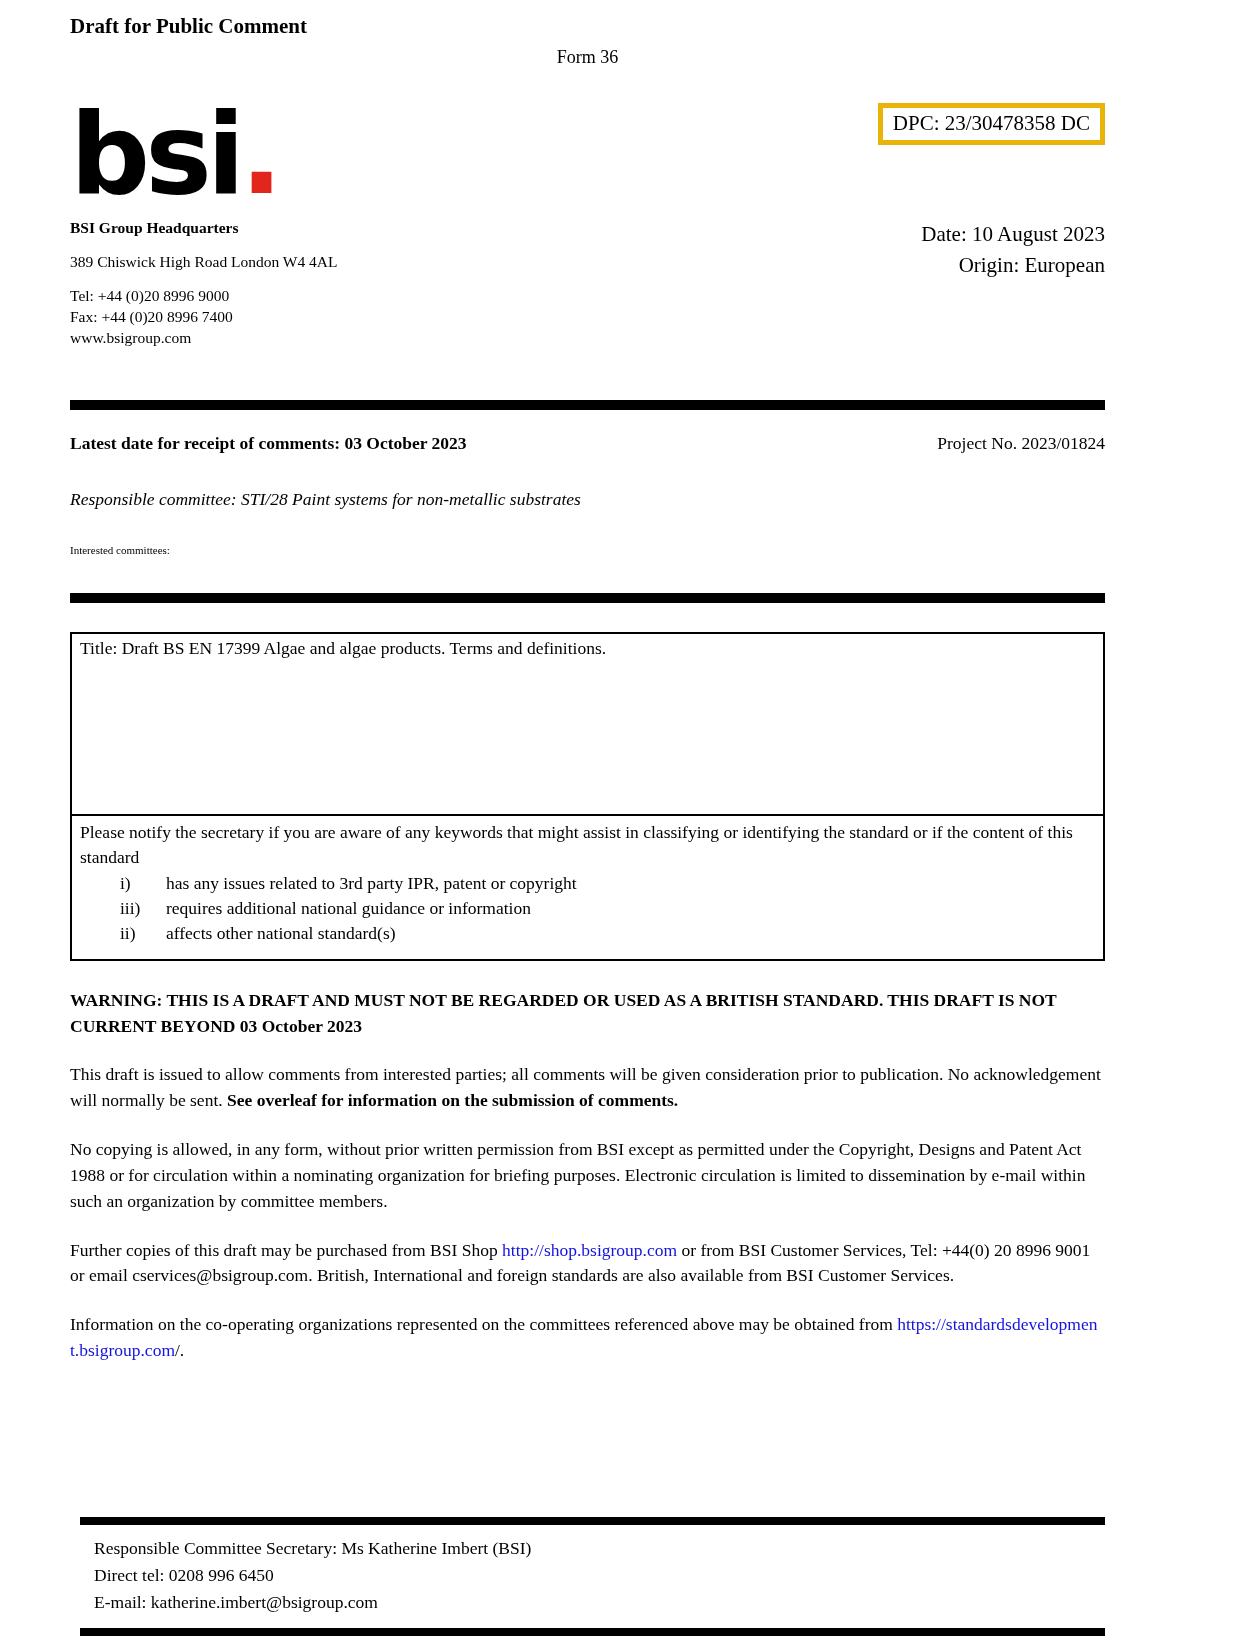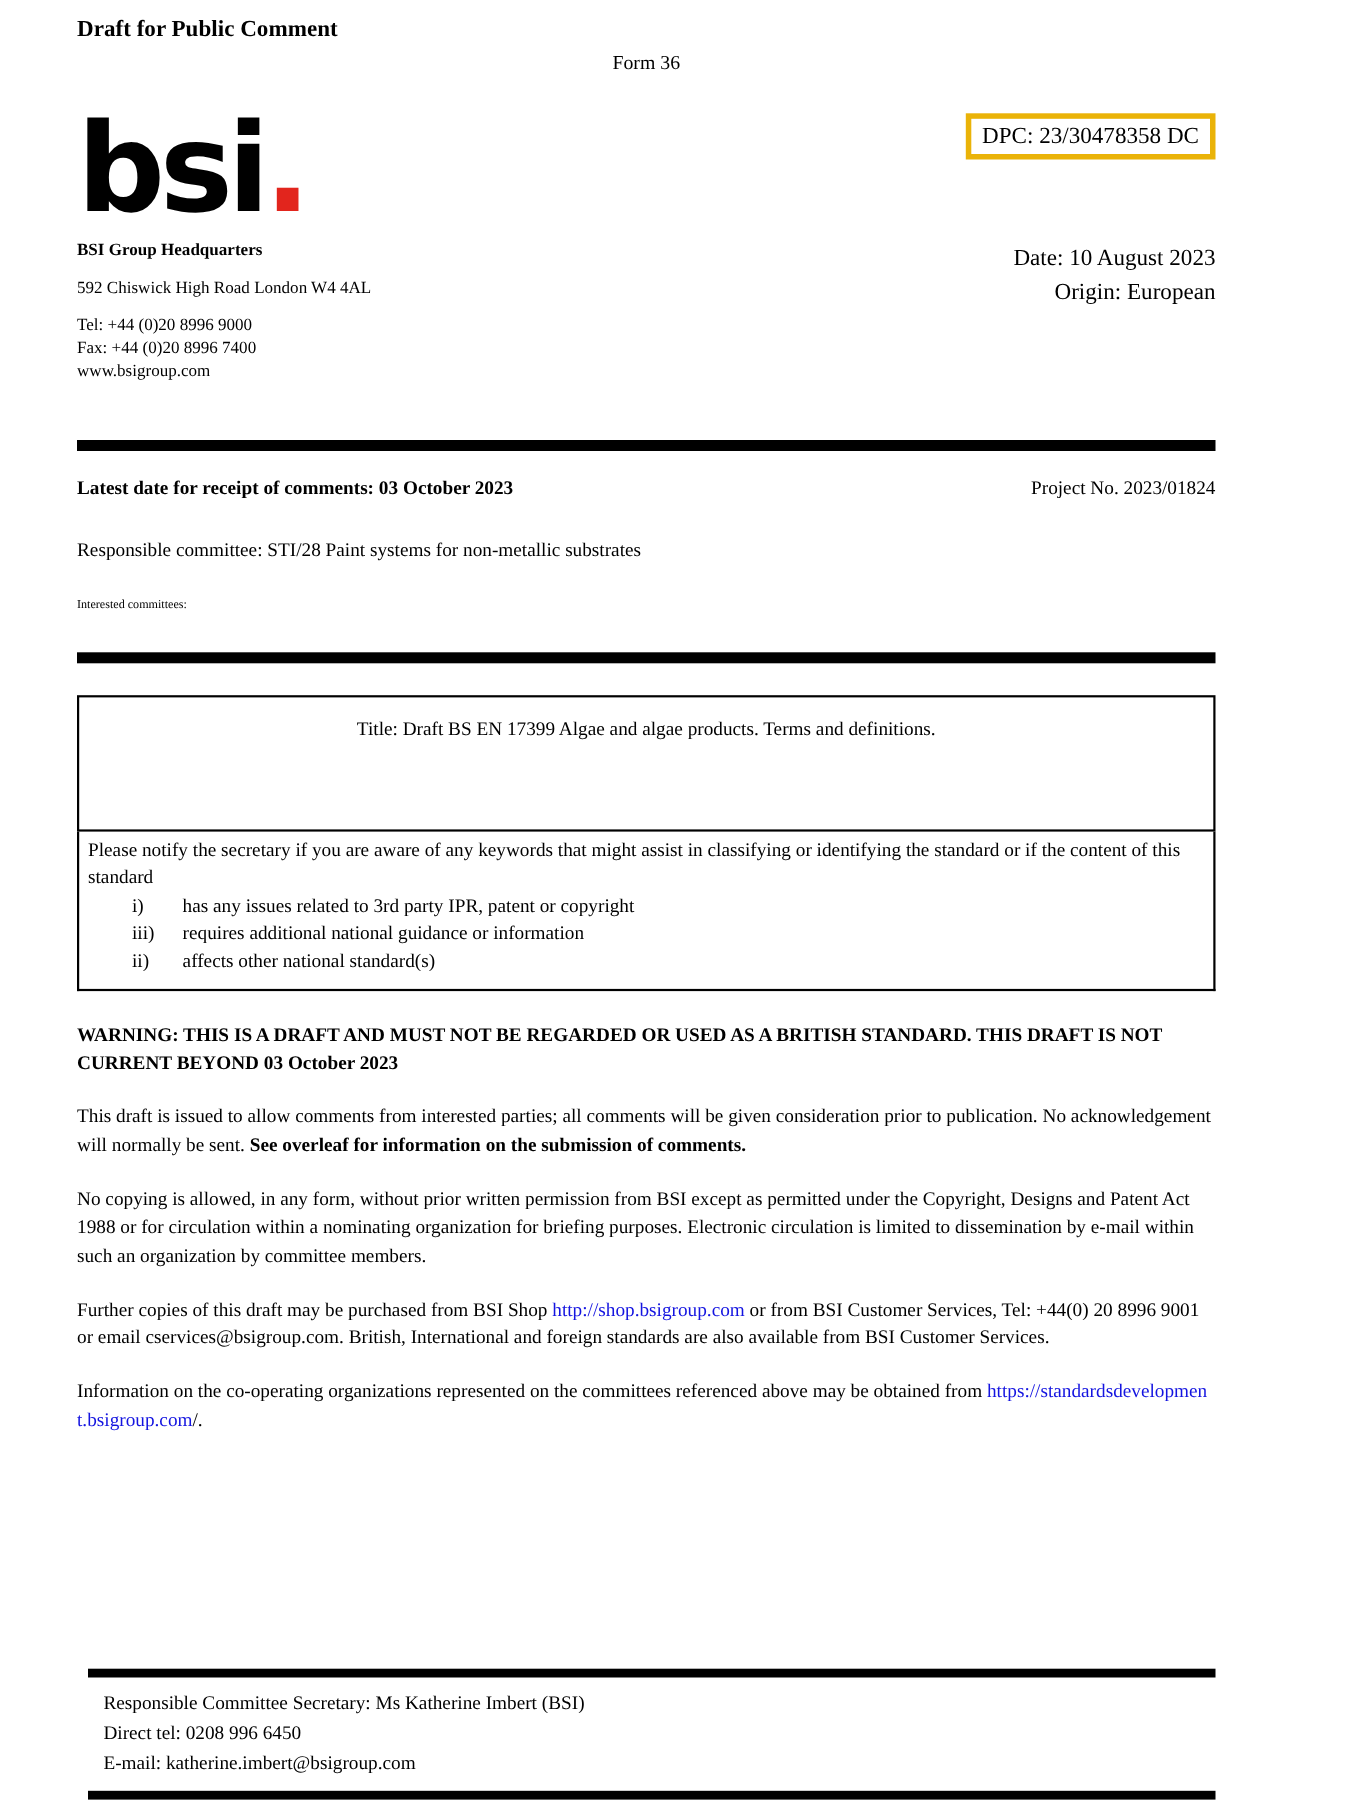--- a/index.html
+++ b/index.html
@@ -51,31 +51,30 @@
   .addr-line { font-size:15.5px; line-height:1.35; }
   .meta { text-align:right; font-size:21px; line-height:1.45; }
 
   .bar1 { margin-top:51px; }
 
   .latest-row {
     display:flex; justify-content:space-between; align-items:baseline;
     margin-top:23px; font-size:17.5px;
   }
   .latest-left { font-weight:bold; }
-  .responsible { margin-top:35px; font-size:17.5px; }
+  .responsible { margin-top:35px; font-size:17.5px;font-style:italic; }
   .interested { margin-top:34px; font-size:11px; }
   .bar2 { margin-top:37px; }
 
   .title-box {
     margin-top:29px;
     border:2.5px solid #000;
-    height:124px;
-    padding:18px 8px;
+    height:184px;
+    padding:4px 8px;
     font-size:17.5px;
-    text-align:center;
   }
   .keywords-box {
     border:2.5px solid #000;
     border-top:none;
     padding:4px 8px 14px 8px;
     font-size:17.5px;
     line-height:1.42;
   }
   .kw-list { margin-top:1px; }
   .kw-item { display:flex; }
@@ -121,21 +120,21 @@
   <div class="form-row">Form 36</div>
 
   <div class="logo-dpc-row">
     <div class="logo"><span>bsi</span><span class="logo-dot">.</span></div>
     <div class="dpc-box">DPC: 23/30478358 DC</div>
   </div>
 
   <div class="addr-meta-row">
     <div>
       <div class="addr-name">BSI Group Headquarters</div>
-      <div class="addr-street">592 Chiswick High Road London W4 4AL</div>
+      <div class="addr-street">389 Chiswick High Road London W4 4AL</div>
       <div class="addr-line">Tel: +44 (0)20 8996 9000</div>
       <div class="addr-line">Fax: +44 (0)20 8996 7400</div>
       <div class="addr-line">www.bsigroup.com</div>
     </div>
     <div class="meta">
       <div>Date: 10 August 2023</div>
       <div>Origin: European</div>
     </div>
   </div>
 

